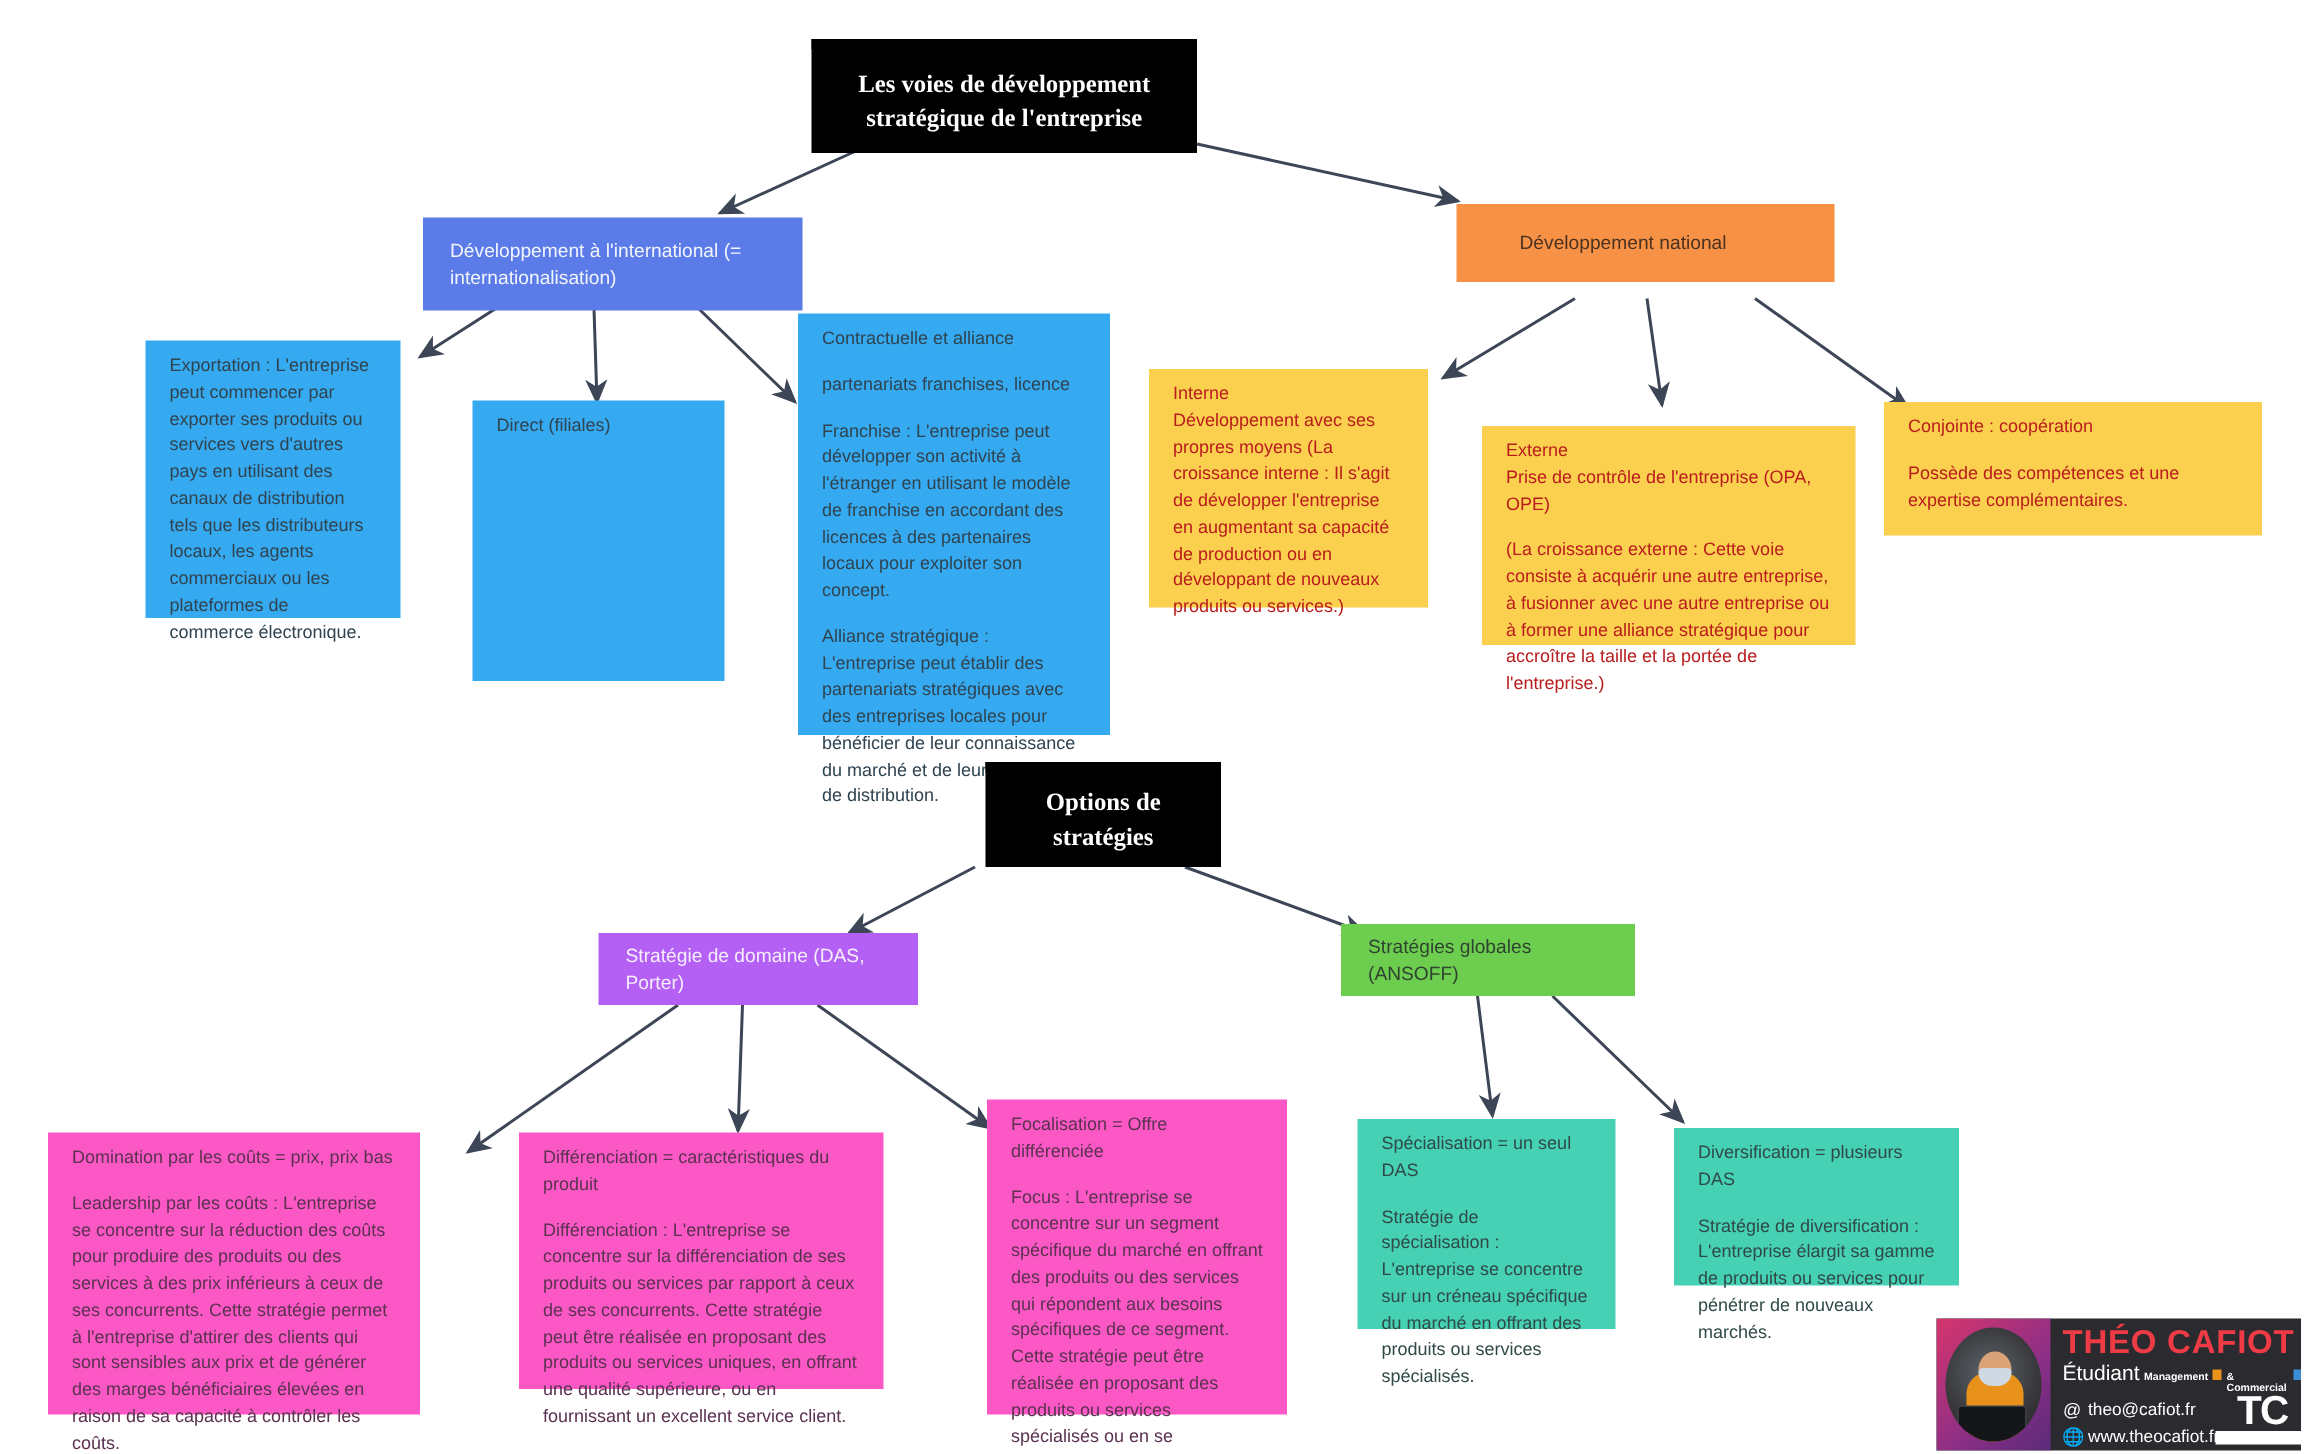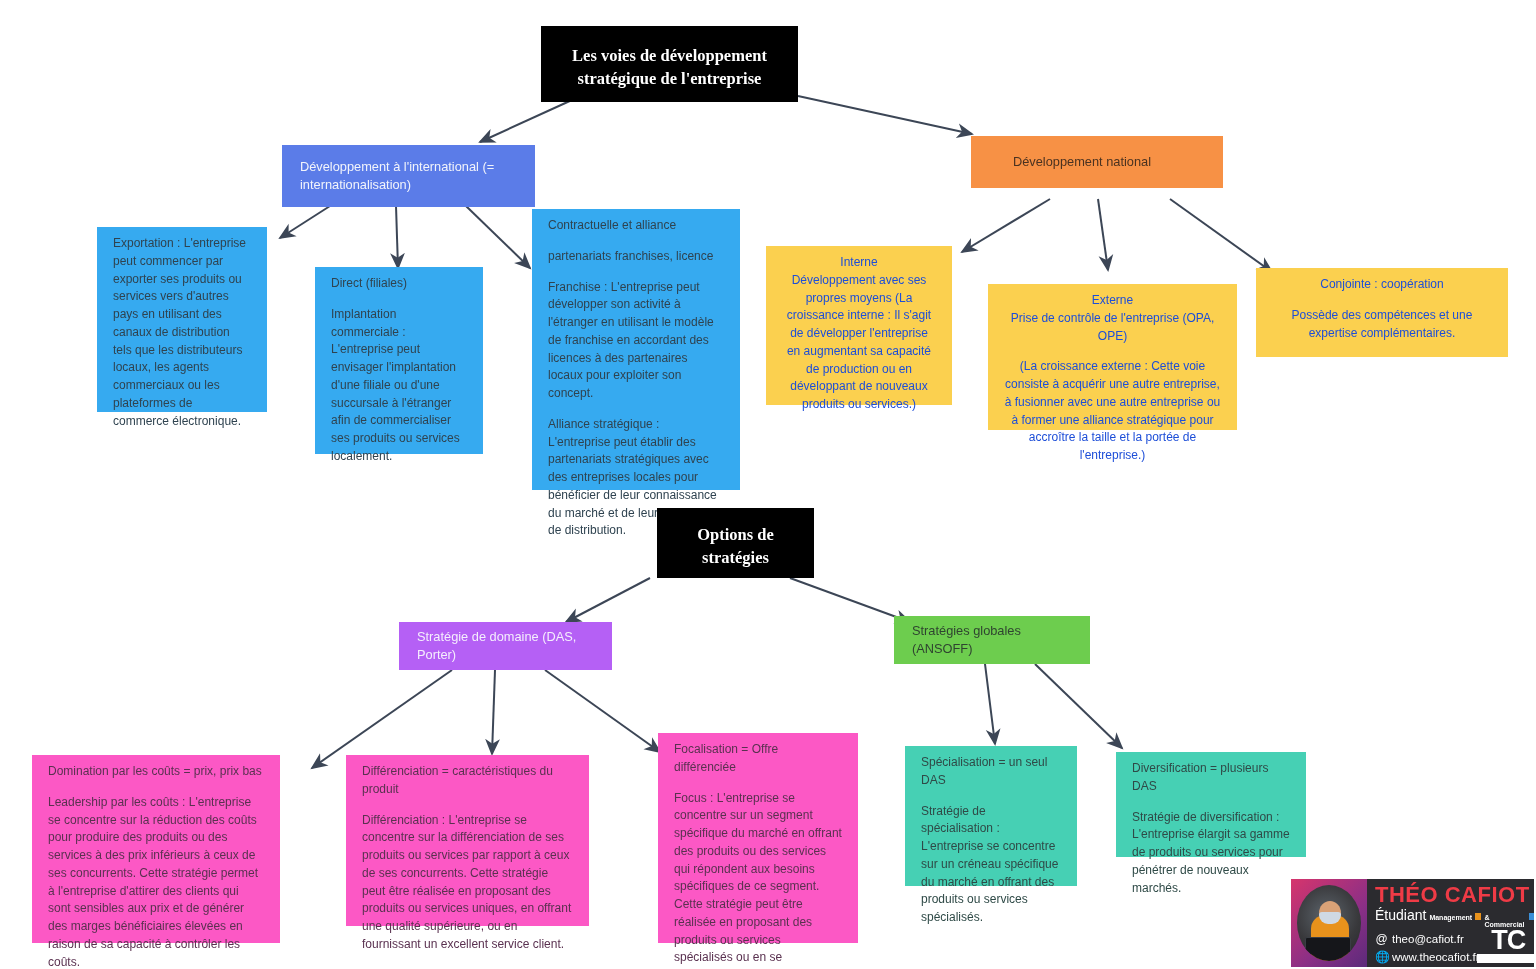--- a/index.html
+++ b/index.html
@@ -35,21 +35,21 @@
     font-size:12px;
     line-height:1.48;
     color:#3b4350;
   }
   .box p{margin:0 0 13px 0;}
   .box p:last-child{margin-bottom:0;}
 
   .c-blue{background:#5b7ce8;color:#f2f4fb;}
   .c-orange{background:#f79145;color:#4a3220;}
   .c-lightblue{background:#36aaf0;color:#2f4350;}
-  .c-yellow{background:#fbd04f;color:#1d4ed8;text-align:center;}
+  .c-yellow{background:#fbd04f;color:#b91c1c;}
   .c-purple{background:#b560f5;color:#f5eefd;}
   .c-green{background:#6dcd4e;color:#2f4430;}
   .c-pink{background:#fc58c5;color:#5a3150;}
   .c-teal{background:#46d0b4;color:#2f4a47;}
 
   .header-node{
     display:flex;align-items:center;
     padding:10px 18px;
     font-size:12.8px;
     line-height:1.4;
@@ -148,21 +148,20 @@
   <div class="node c-orange header-node" style="left:971px;top:136px;width:252px;height:52px;padding-left:42px;">
     <span>Développement national</span>
   </div>
 
   <div class="node c-lightblue box" style="left:97px;top:227px;width:170px;height:185px;">
     <p>Exportation : L'entreprise peut commencer par exporter ses produits ou services vers d'autres pays en utilisant des canaux de distribution tels que les distributeurs locaux, les agents commerciaux ou les plateformes de commerce électronique.</p>
   </div>
 
   <div class="node c-lightblue box" style="left:315px;top:267px;width:168px;height:187px;">
     <p>Direct (filiales)</p>
-    <p>Implantation commerciale : L'entreprise peut envisager l'implantation d'une filiale ou d'une succursale à l'étranger afin de commercialiser ses produits ou services localement.</p>
   </div>
 
   <div class="node c-lightblue box" style="left:532px;top:209px;width:208px;height:281px;">
     <p>Contractuelle et alliance</p>
     <p>partenariats franchises, licence</p>
     <p>Franchise : L'entreprise peut développer son activité à l'étranger en utilisant le modèle de franchise en accordant des licences à des partenaires locaux pour exploiter son concept.</p>
     <p>Alliance stratégique : L'entreprise peut établir des partenariats stratégiques avec des entreprises locales pour bénéficier de leur connaissance du marché et de leurs réseaux de distribution.</p>
   </div>
 
   <div class="node c-yellow box" style="left:766px;top:246px;width:186px;height:159px;">

